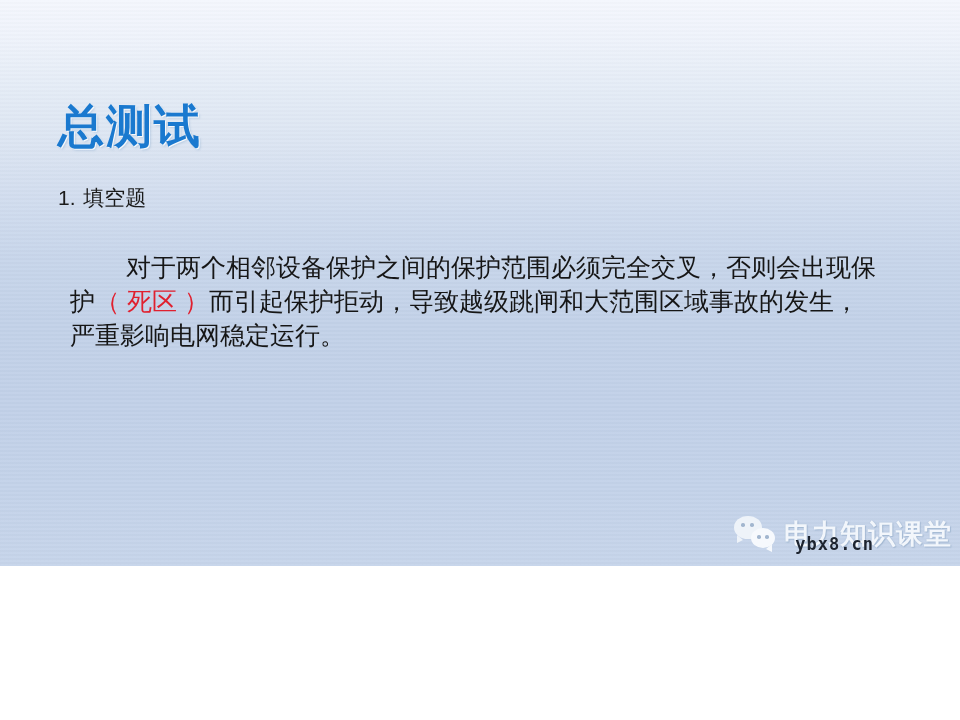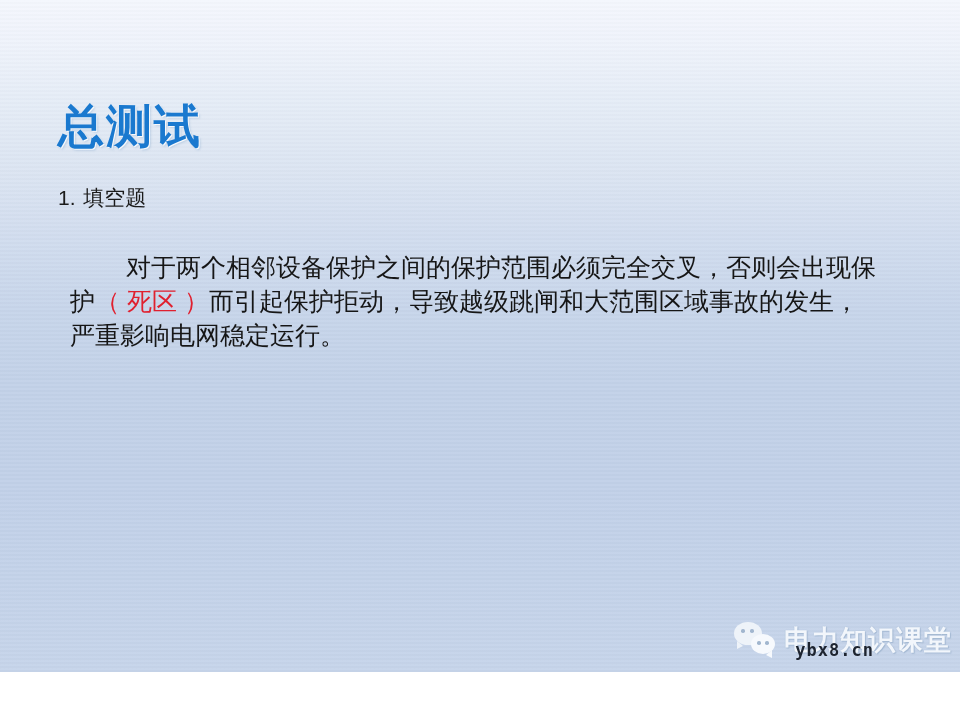--- a/index.html
+++ b/index.html
@@ -9,21 +9,21 @@
   body {
     width: 960px;
     height: 720px;
     overflow: hidden;
     font-family: "Liberation Sans", "DejaVu Sans", sans-serif;
   }
 
   #slide {
     position: relative;
     width: 960px;
-    height: 672px;
+    height: 566px;
     background: linear-gradient(to bottom,
         #f4f7fd 0%,
         #eff3fb 6%,
         #e6edf7 14%,
         #dce5f2 25%,
         #d0dcee 36%,
         #c7d5ea 46%,
         #c2d1e8 57%,
         #c1d0e8 72%,
         #c3d2e9 86%,

